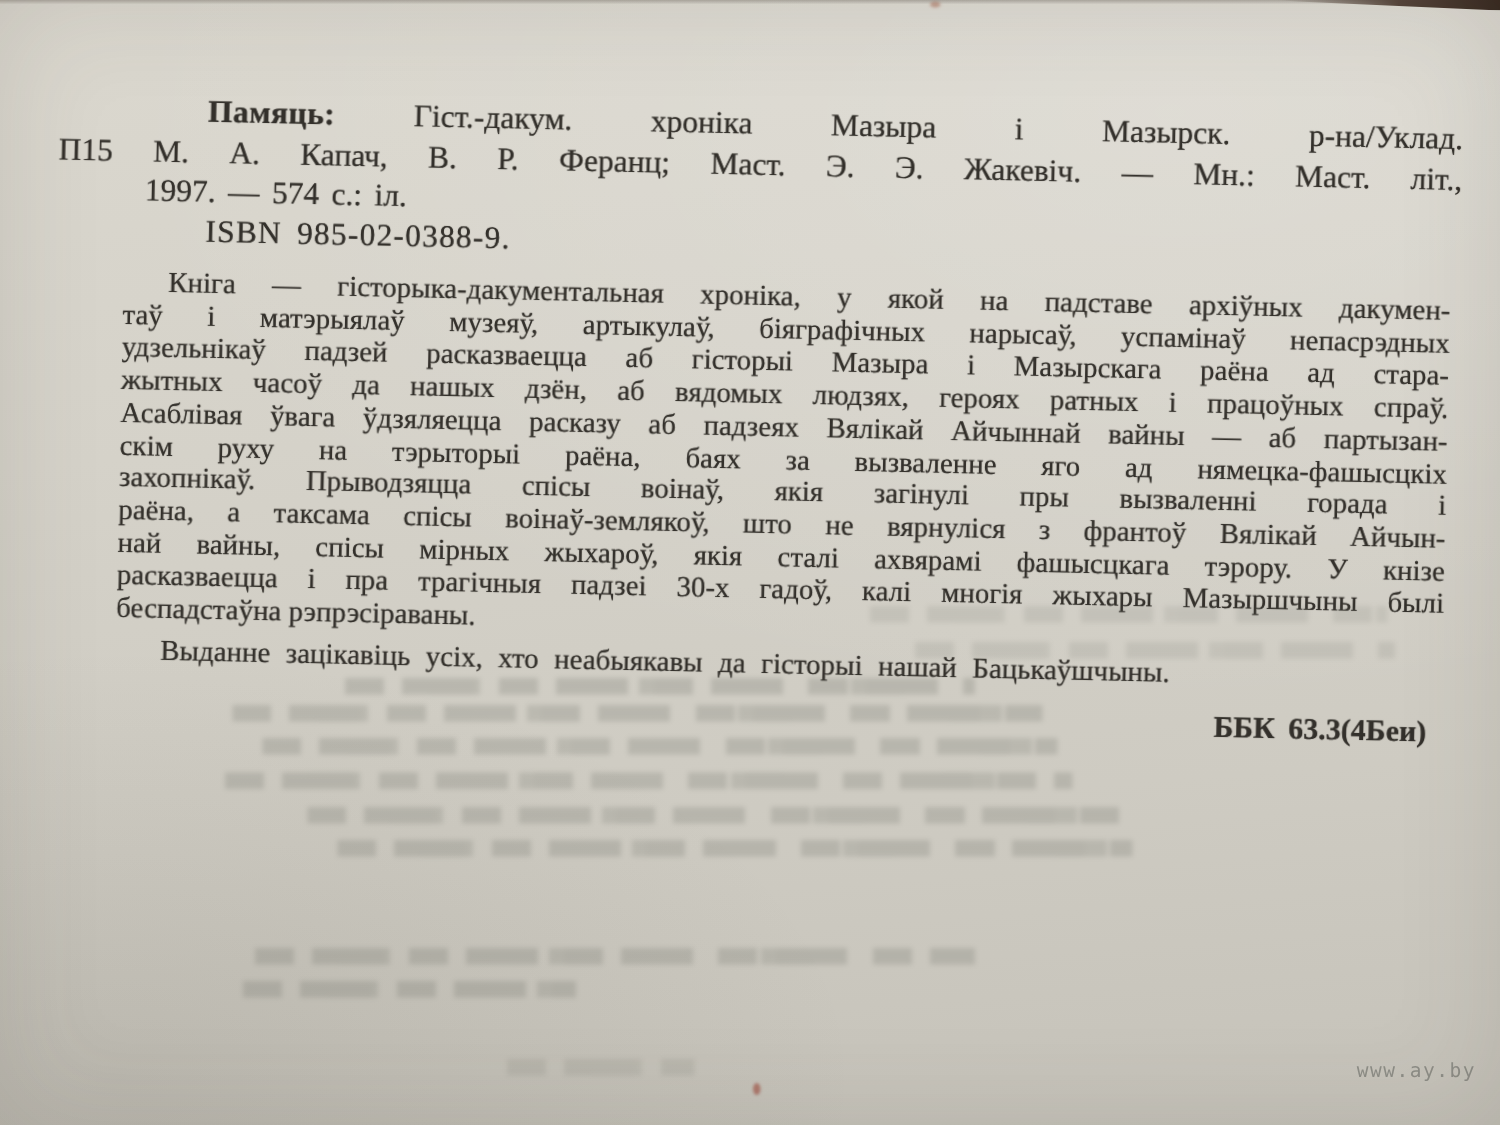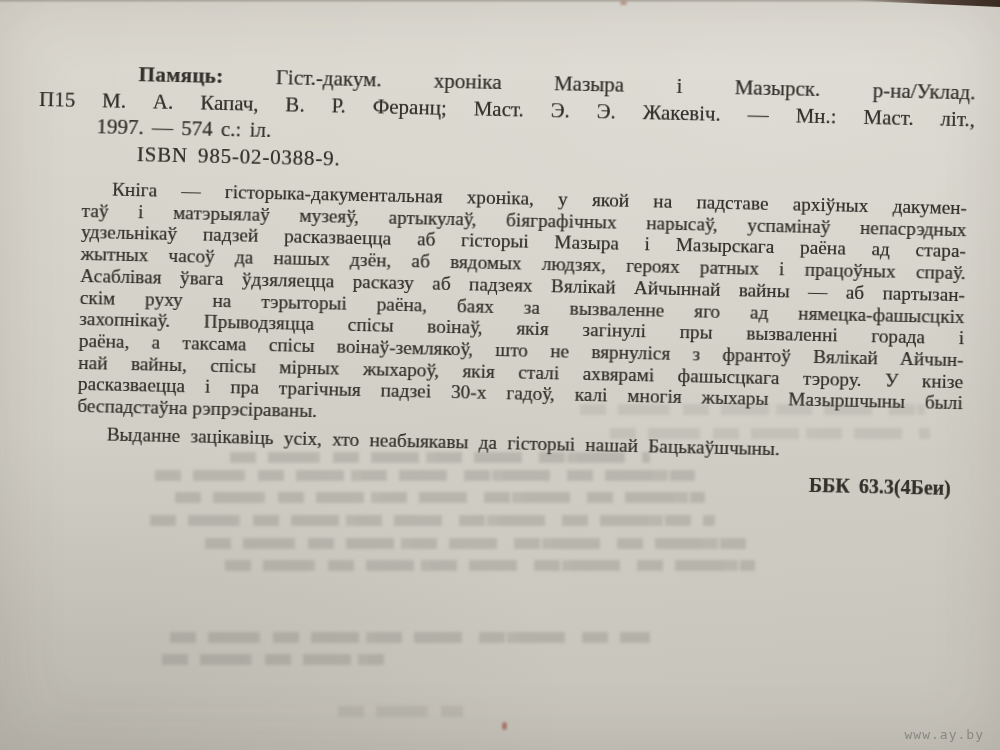--- a/index.html
+++ b/index.html
@@ -62,21 +62,21 @@
   .bt11 { left:338px; top:706px; width:125px; }
   .speck1 {
     position:absolute; left:502px; top:722px; width:5px; height:8px;
     background:rgba(152,58,44,.55); border-radius:50%; filter:blur(1px);
   }
   .speck2 {
     position:absolute; left:620px; top:1px; width:7px; height:4px;
     background:rgba(160,84,60,.45); border-radius:50%; filter:blur(1px);
   }
   .watermark {
-    position:absolute; right:16px; bottom:8px;
+    position:absolute; right:16px; bottom:28px;
     font:13px "DejaVu Sans Mono", monospace;
     color:#8d8d86; letter-spacing:1px;
   }
 </style>
 </head>
 <body>
 
 <div class="page">
   <div class="top-edge"></div>
   <div class="corner-sliver"></div>

